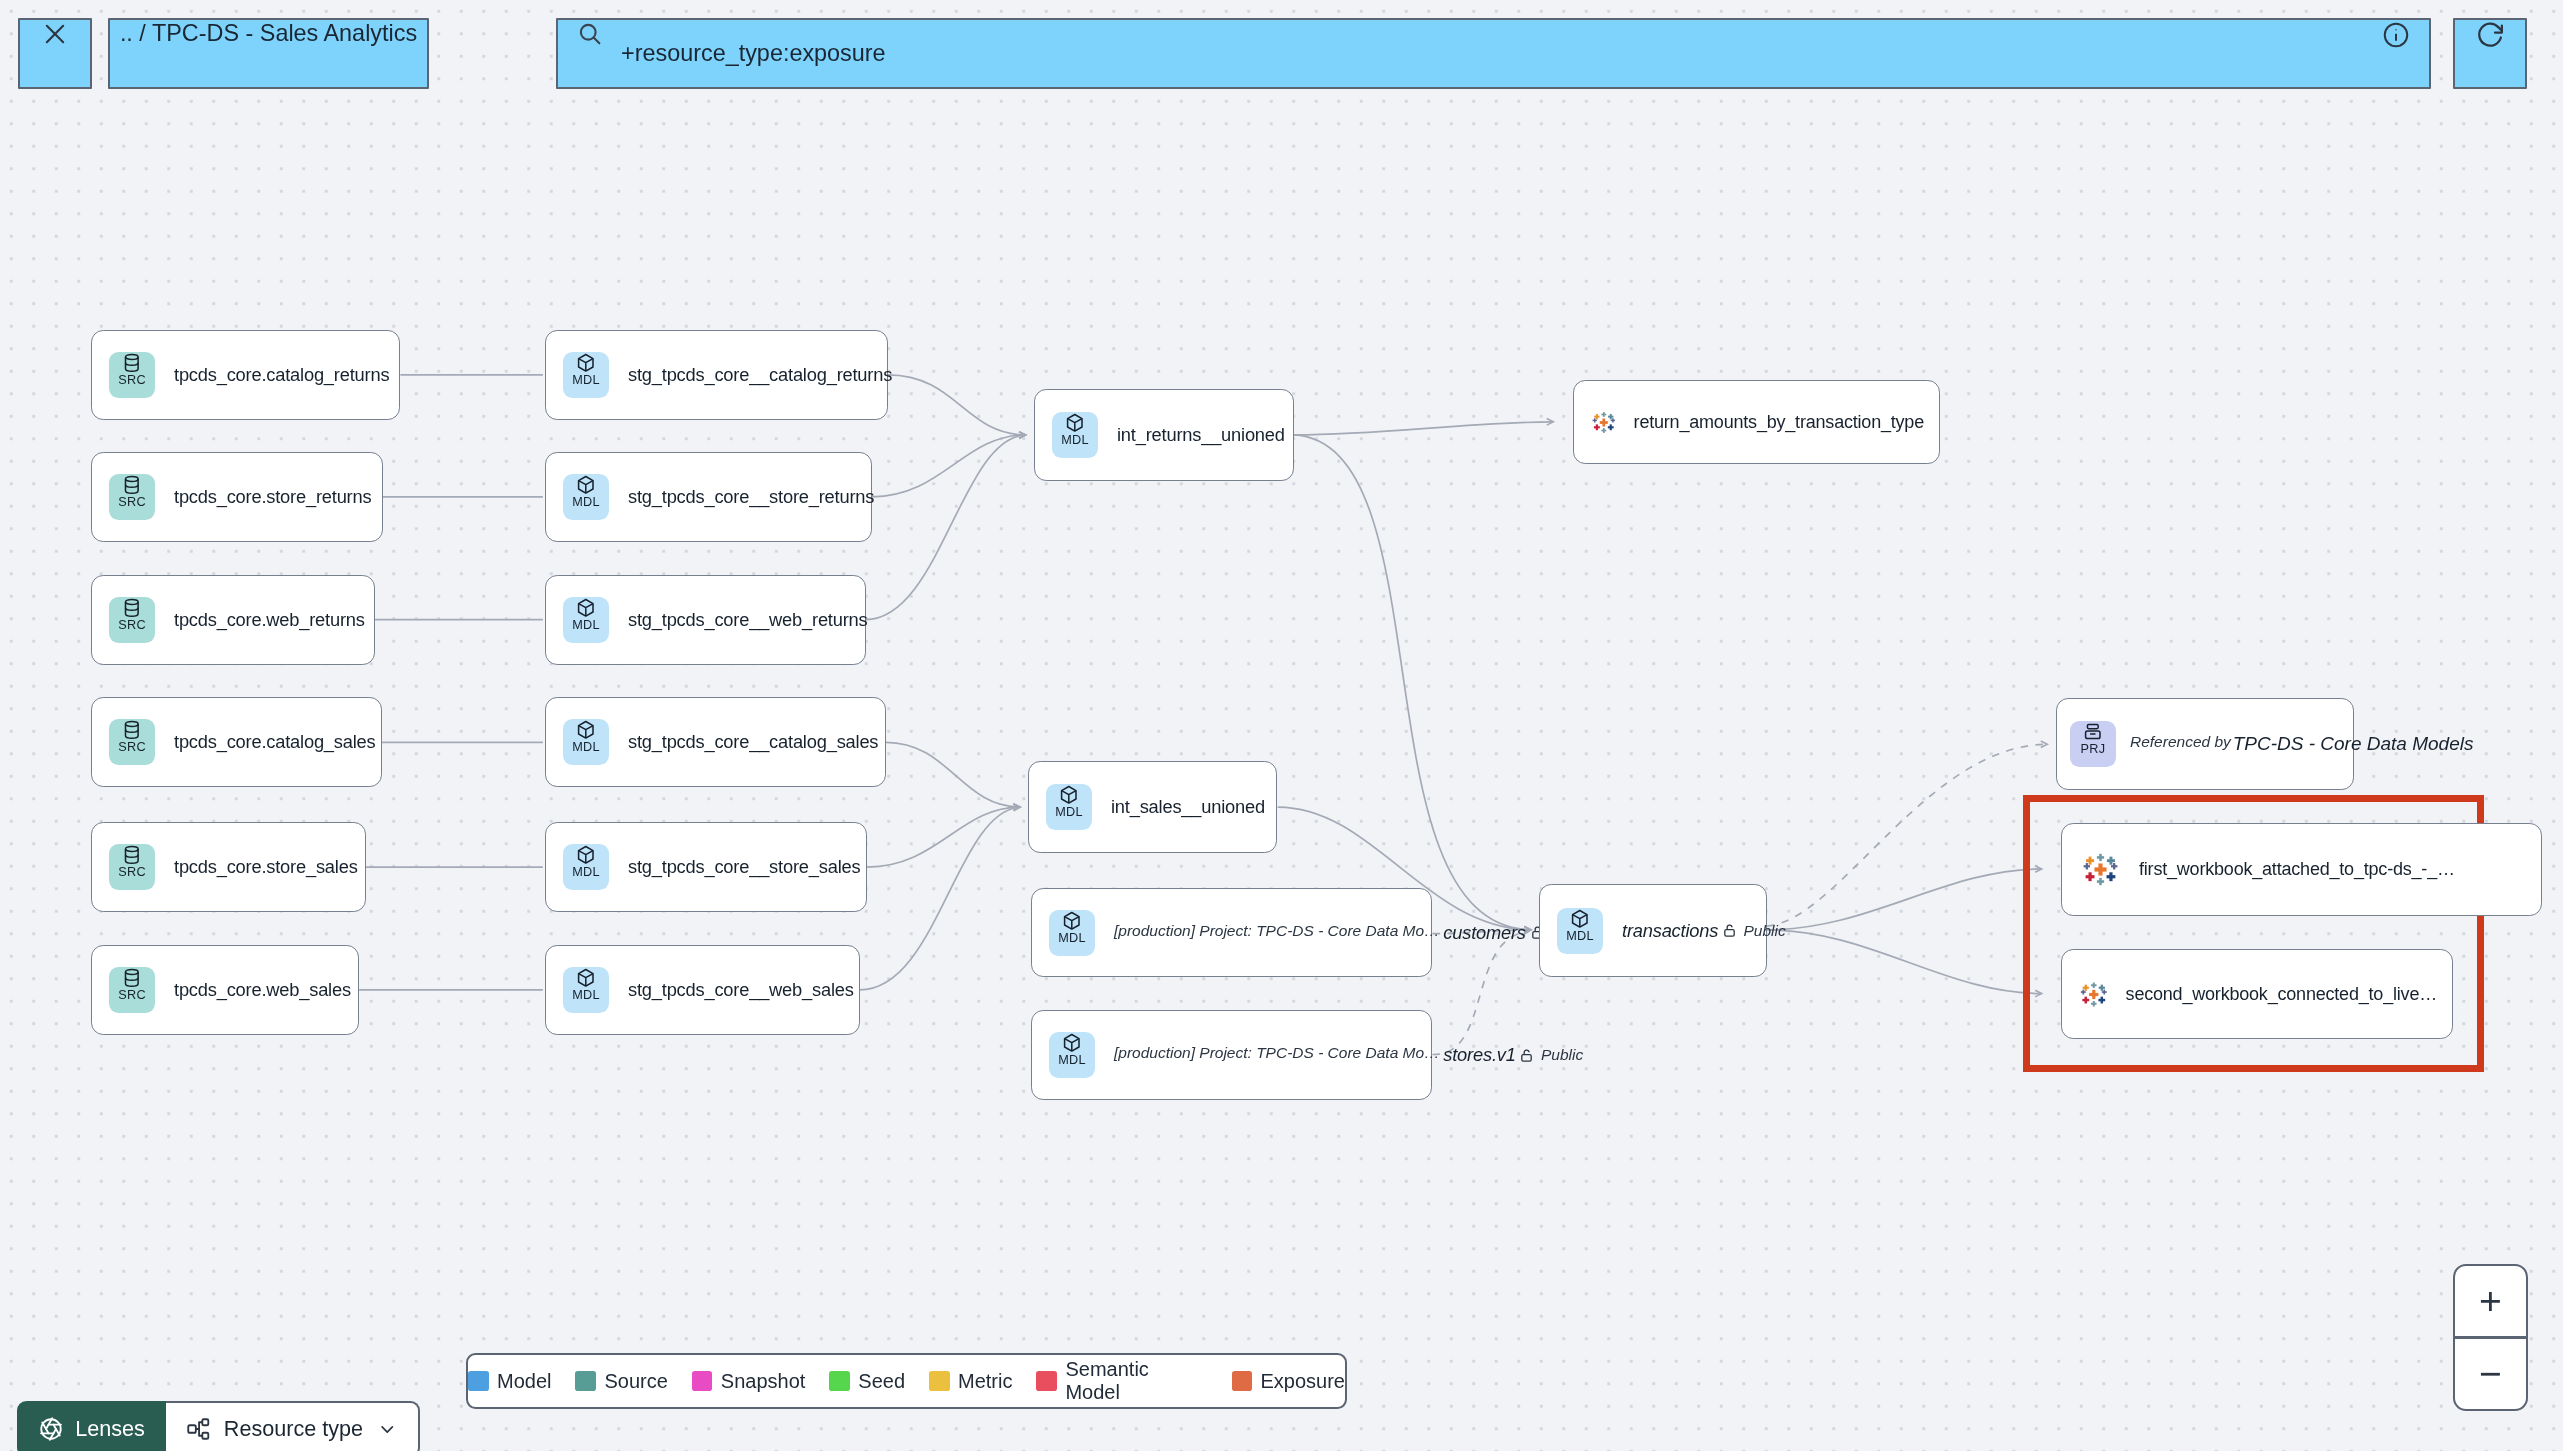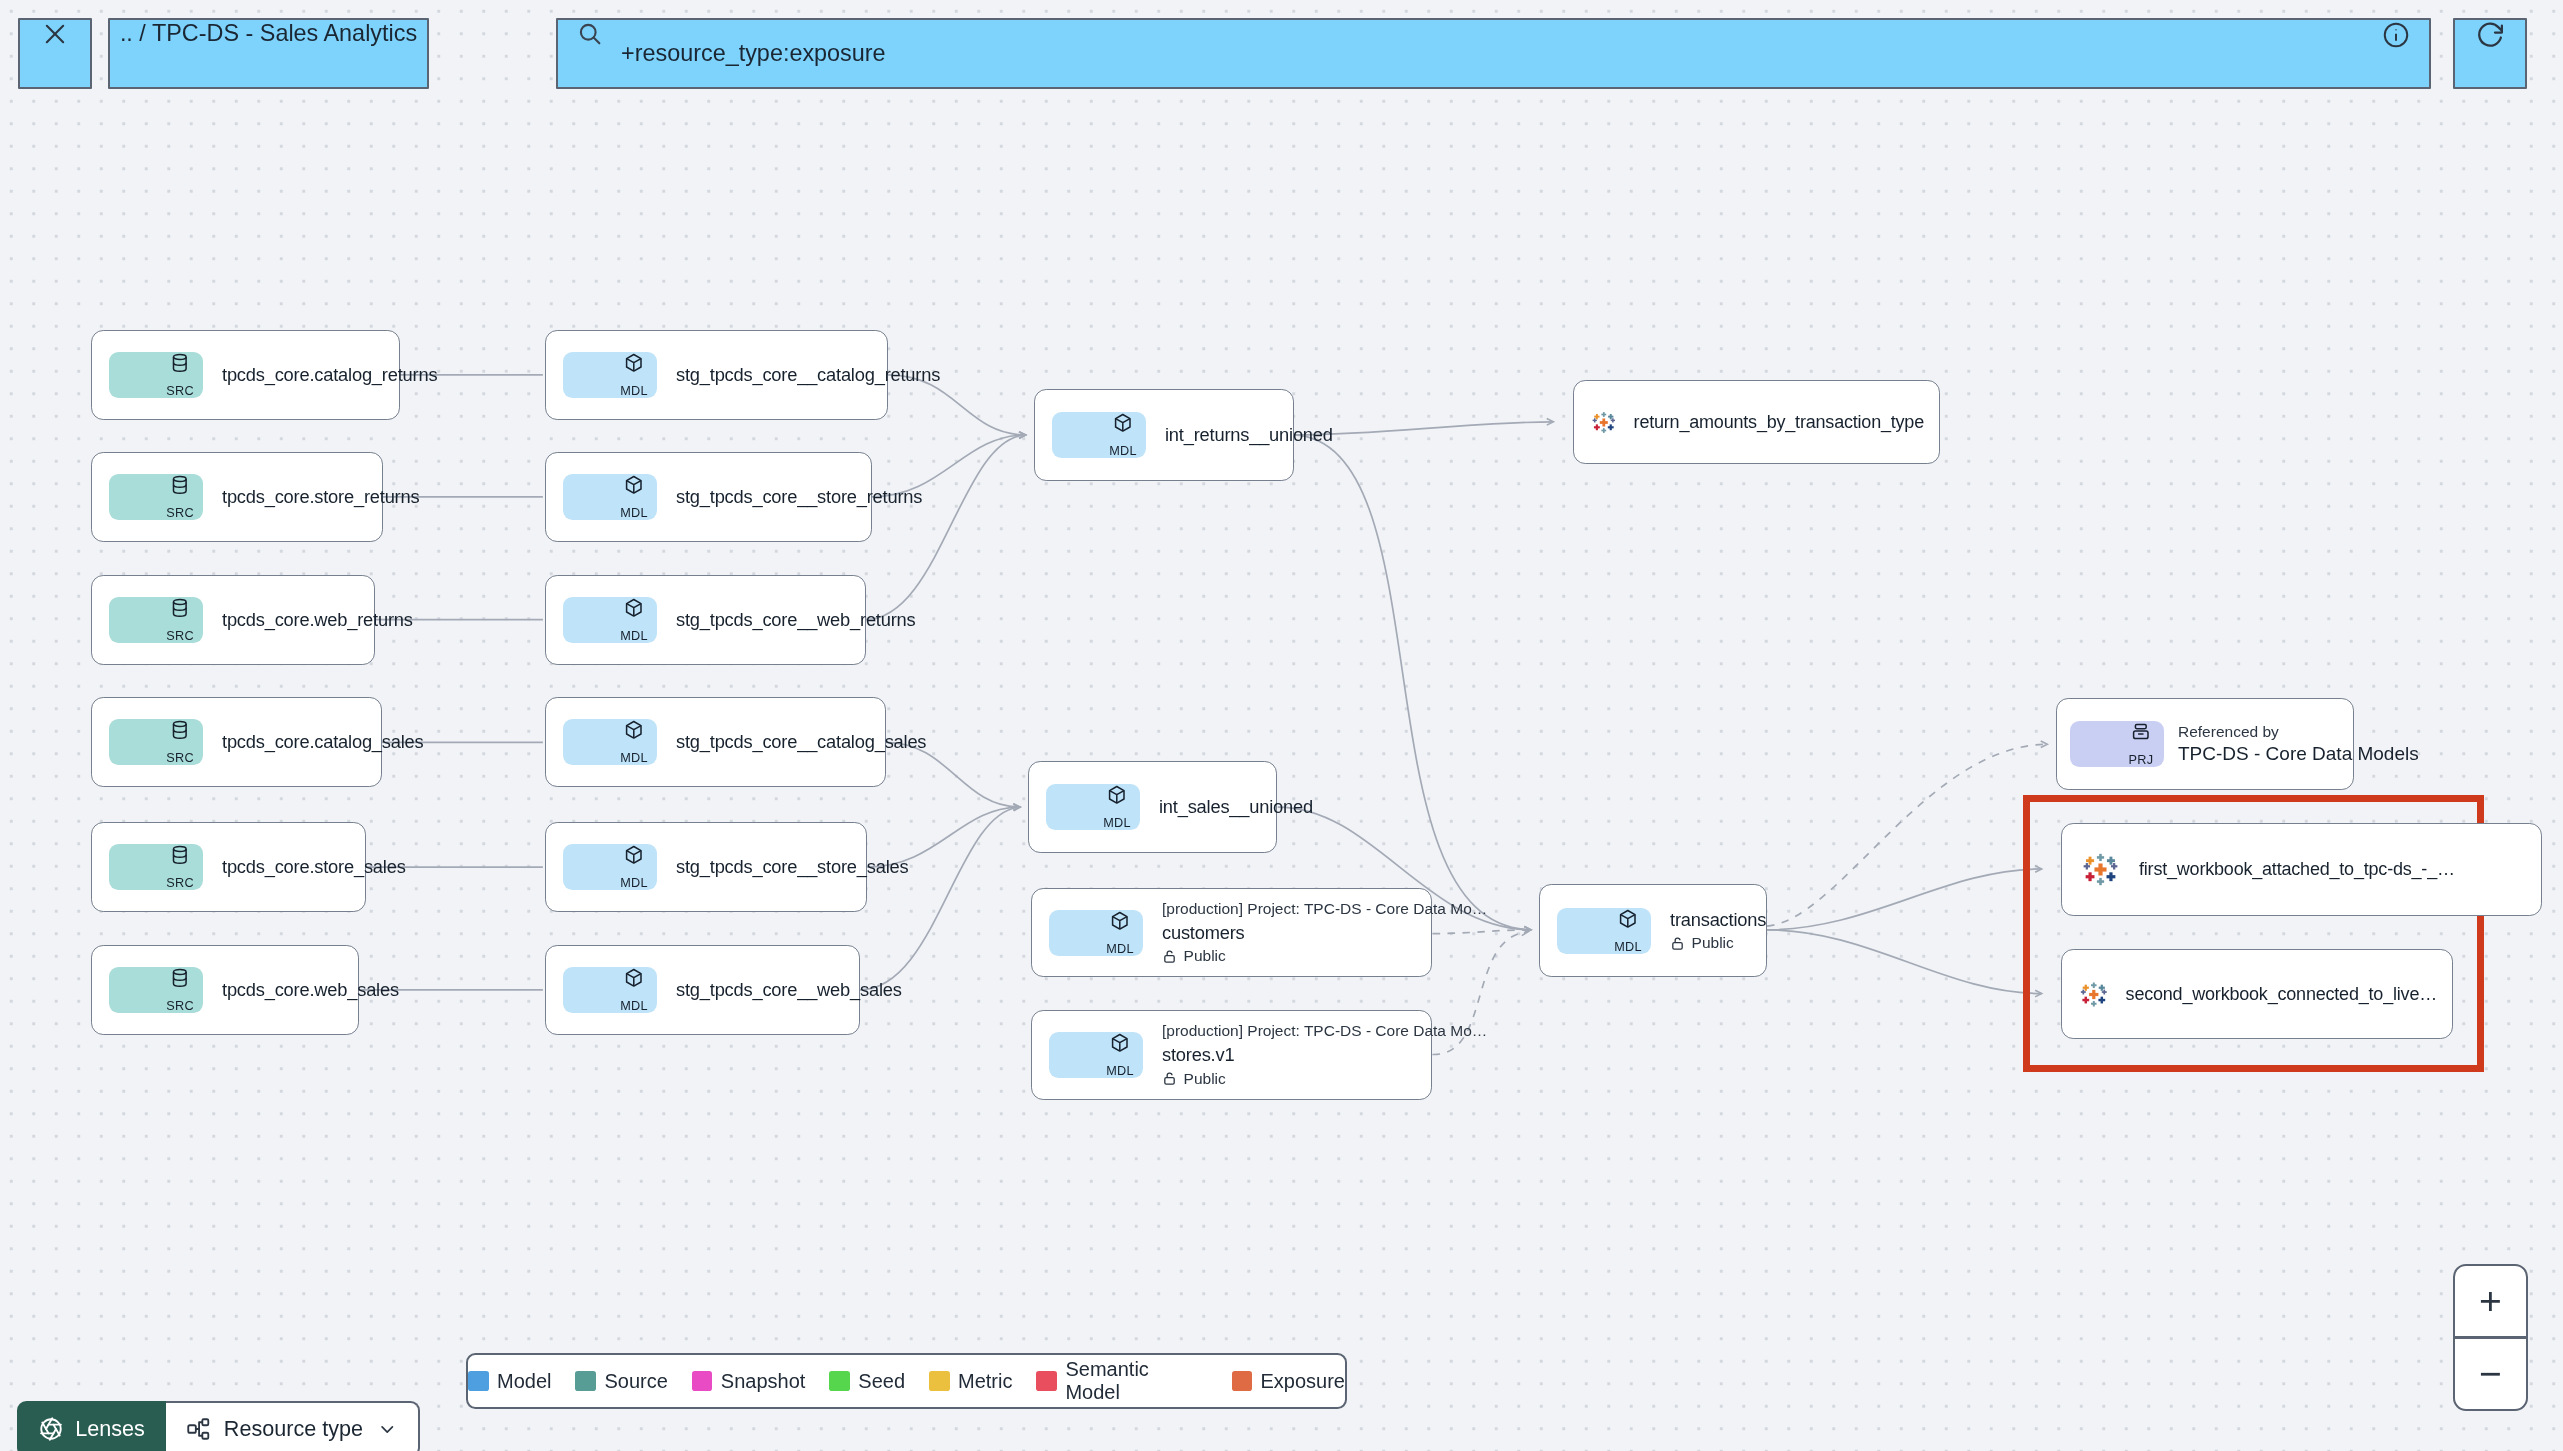--- a/index.html
+++ b/index.html
@@ -28,28 +28,28 @@
   .svgi{display:block;}
 
   
   .node{
     position:absolute;background:#fff;border:1.9px solid #76808f;border-radius:12.2px;
     display:flex;align-items:center;box-sizing:border-box;padding:0 15px 0 17px;gap:19px;
     cursor:pointer;
   }
   .nbadge{
     width:46px;height:46px;border-radius:9.4px;flex:0 0 auto;
-    display:flex;flex-direction:column;align-items:center;justify-content:space-between;gap:0.9px;padding-left:48px;
+    display:flex;flex-direction:column;align-items:center;justify-content:flex-start;gap:0.9px;
   }
   .nbadge .btxt{font-size:12.7px;letter-spacing:0.3px;color:#17222e;line-height:1;}
   .badge-src{background:#a9ddd9;}
   .badge-mdl{background:#bfe3f9;}
   .badge-prj{background:#c9cef3;}
   .nlabel{font-size:18.3px;letter-spacing:-0.2px;white-space:nowrap;color:#17222e;}
-  .ncol{display:flex;flex-direction:column;gap:3.7px;min-width:0;}
+  .ncol{display:flex;gap:3.7px;min-width:0;font-style:italic;}
   .nsub{font-size:15.5px;color:#2c3642;white-space:nowrap;}
   .naccess{display:flex;align-items:center;gap:6.6px;font-size:15.5px;color:#2c3642;}
   .ntitle{font-size:15.5px;color:#2c3642;white-space:nowrap;}
   .nbig{font-size:19px;color:#17222e;white-space:nowrap;}
   .exp-node{gap:17px;margin-left:11px;}
 
   .highlight-rect{
     position:absolute;border:7.5px solid #cf3a1d;box-sizing:border-box;pointer-events:none;
   }
 

